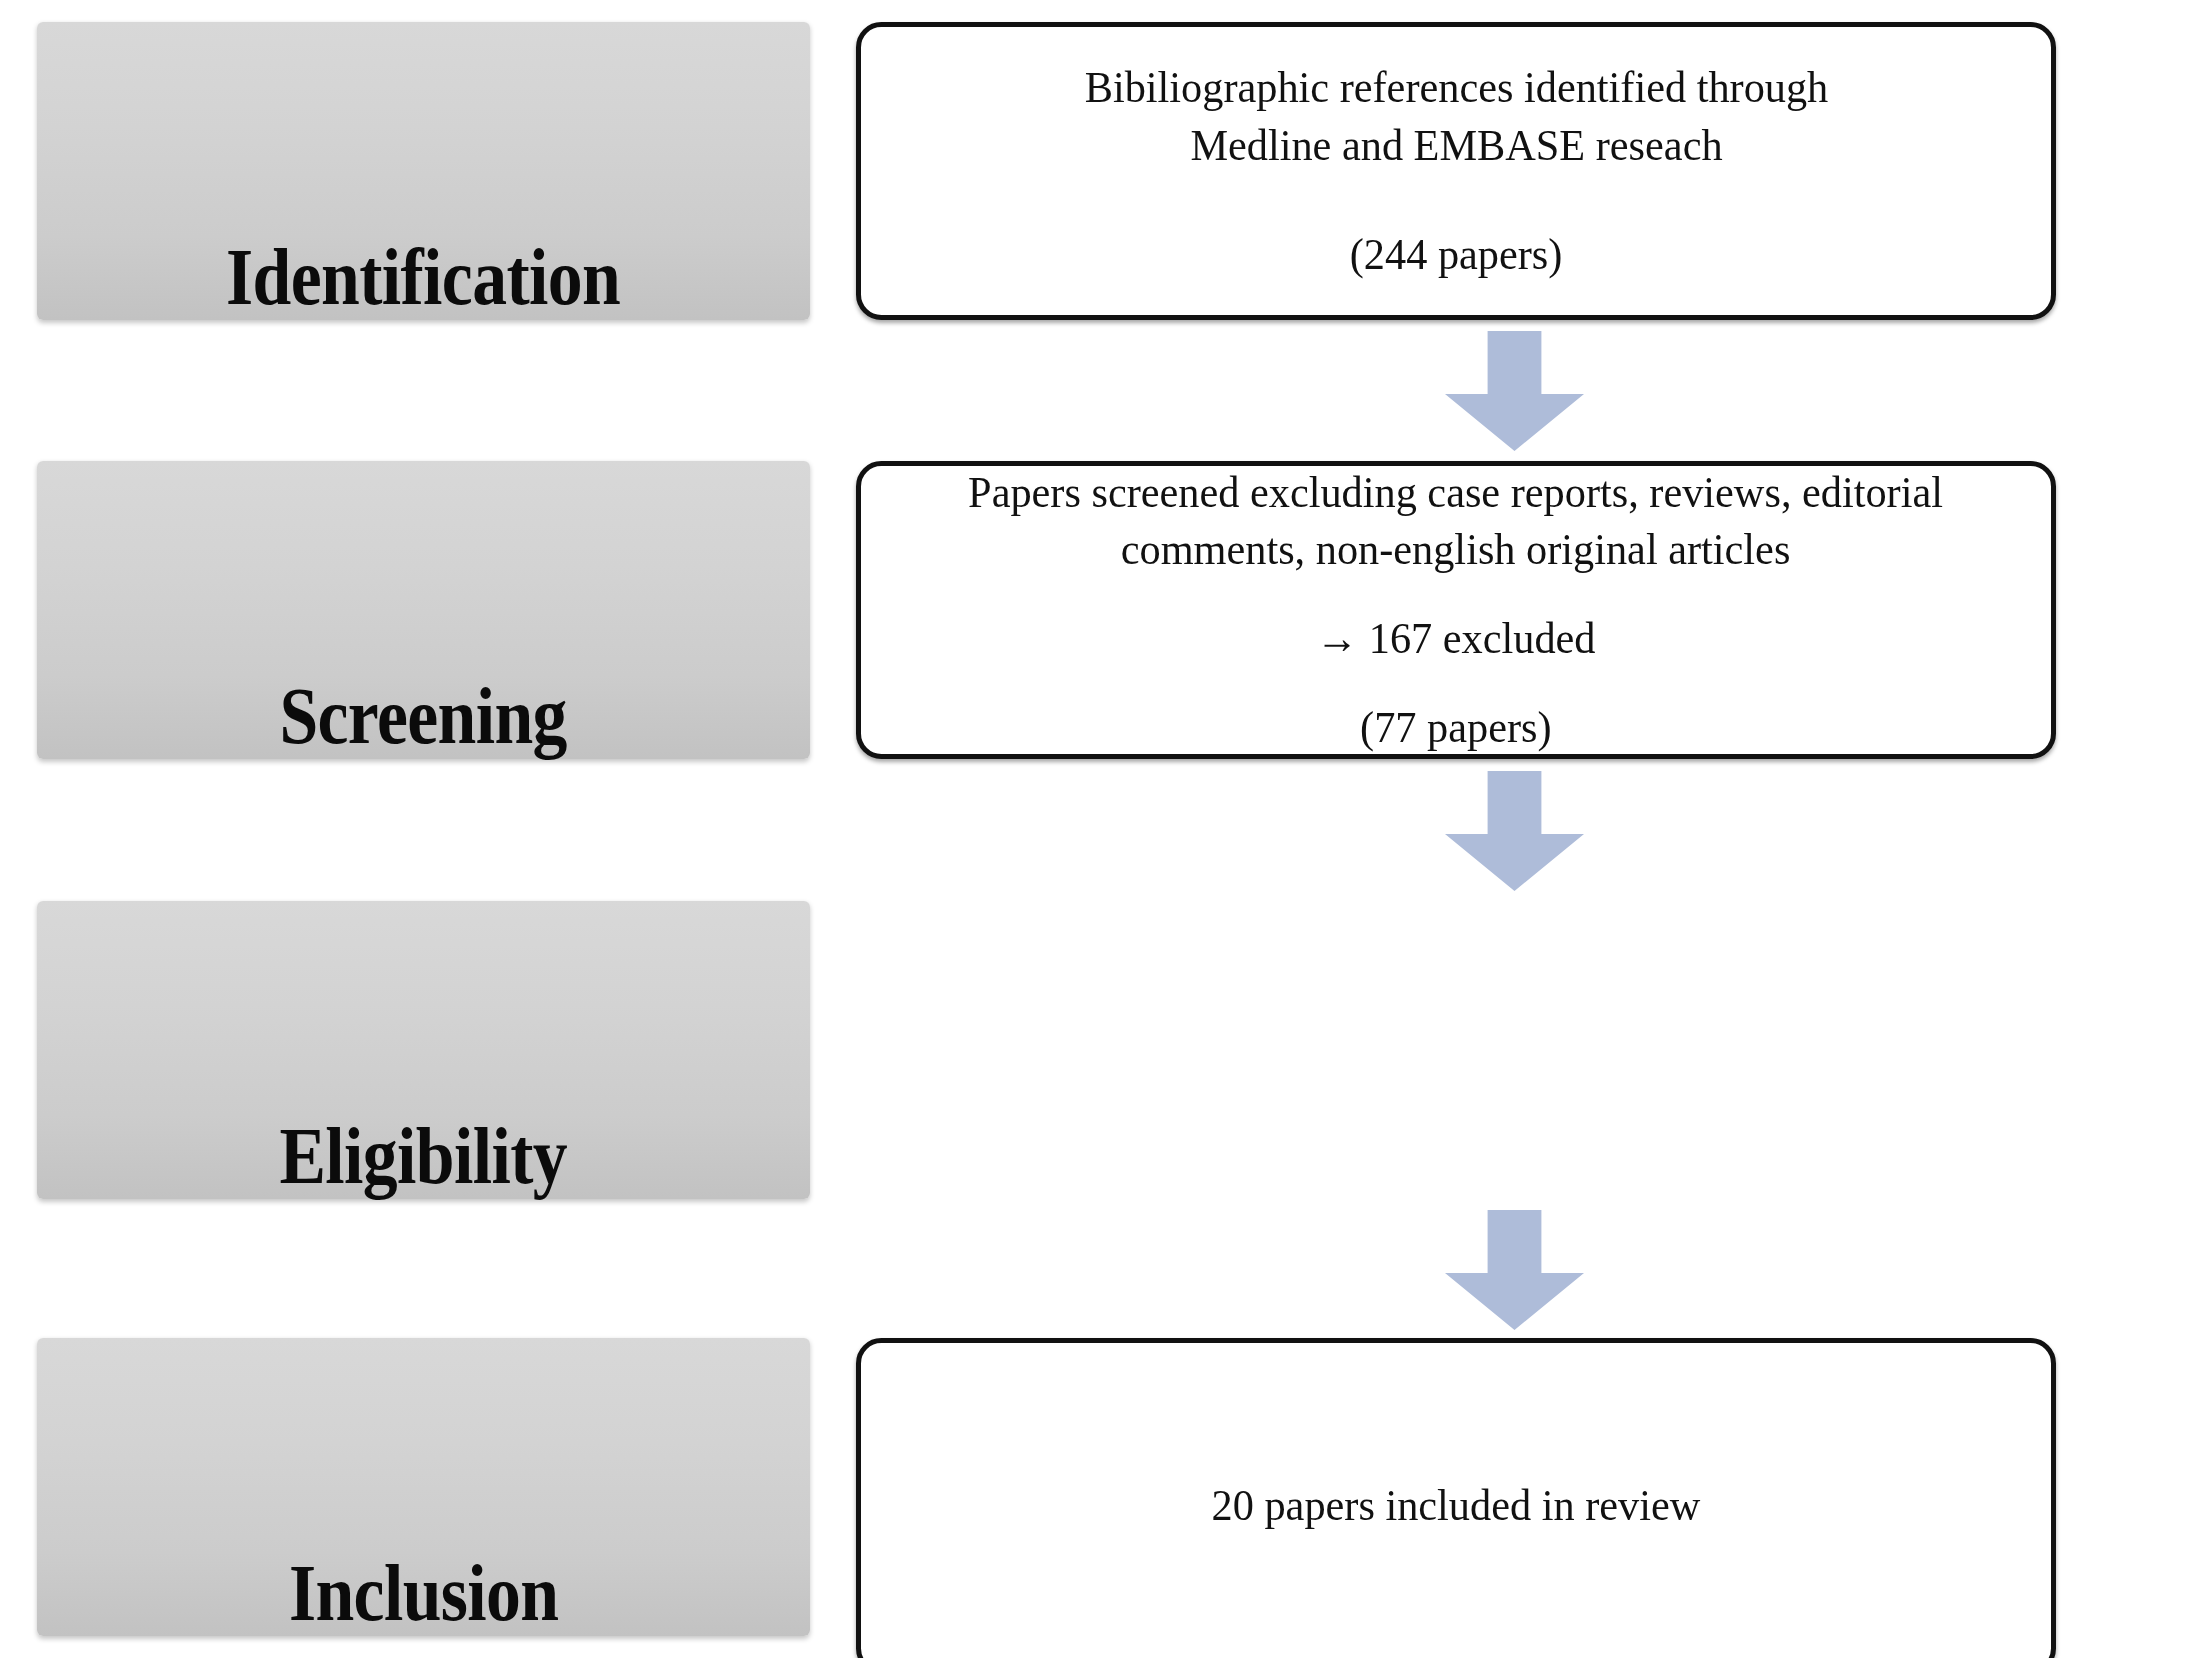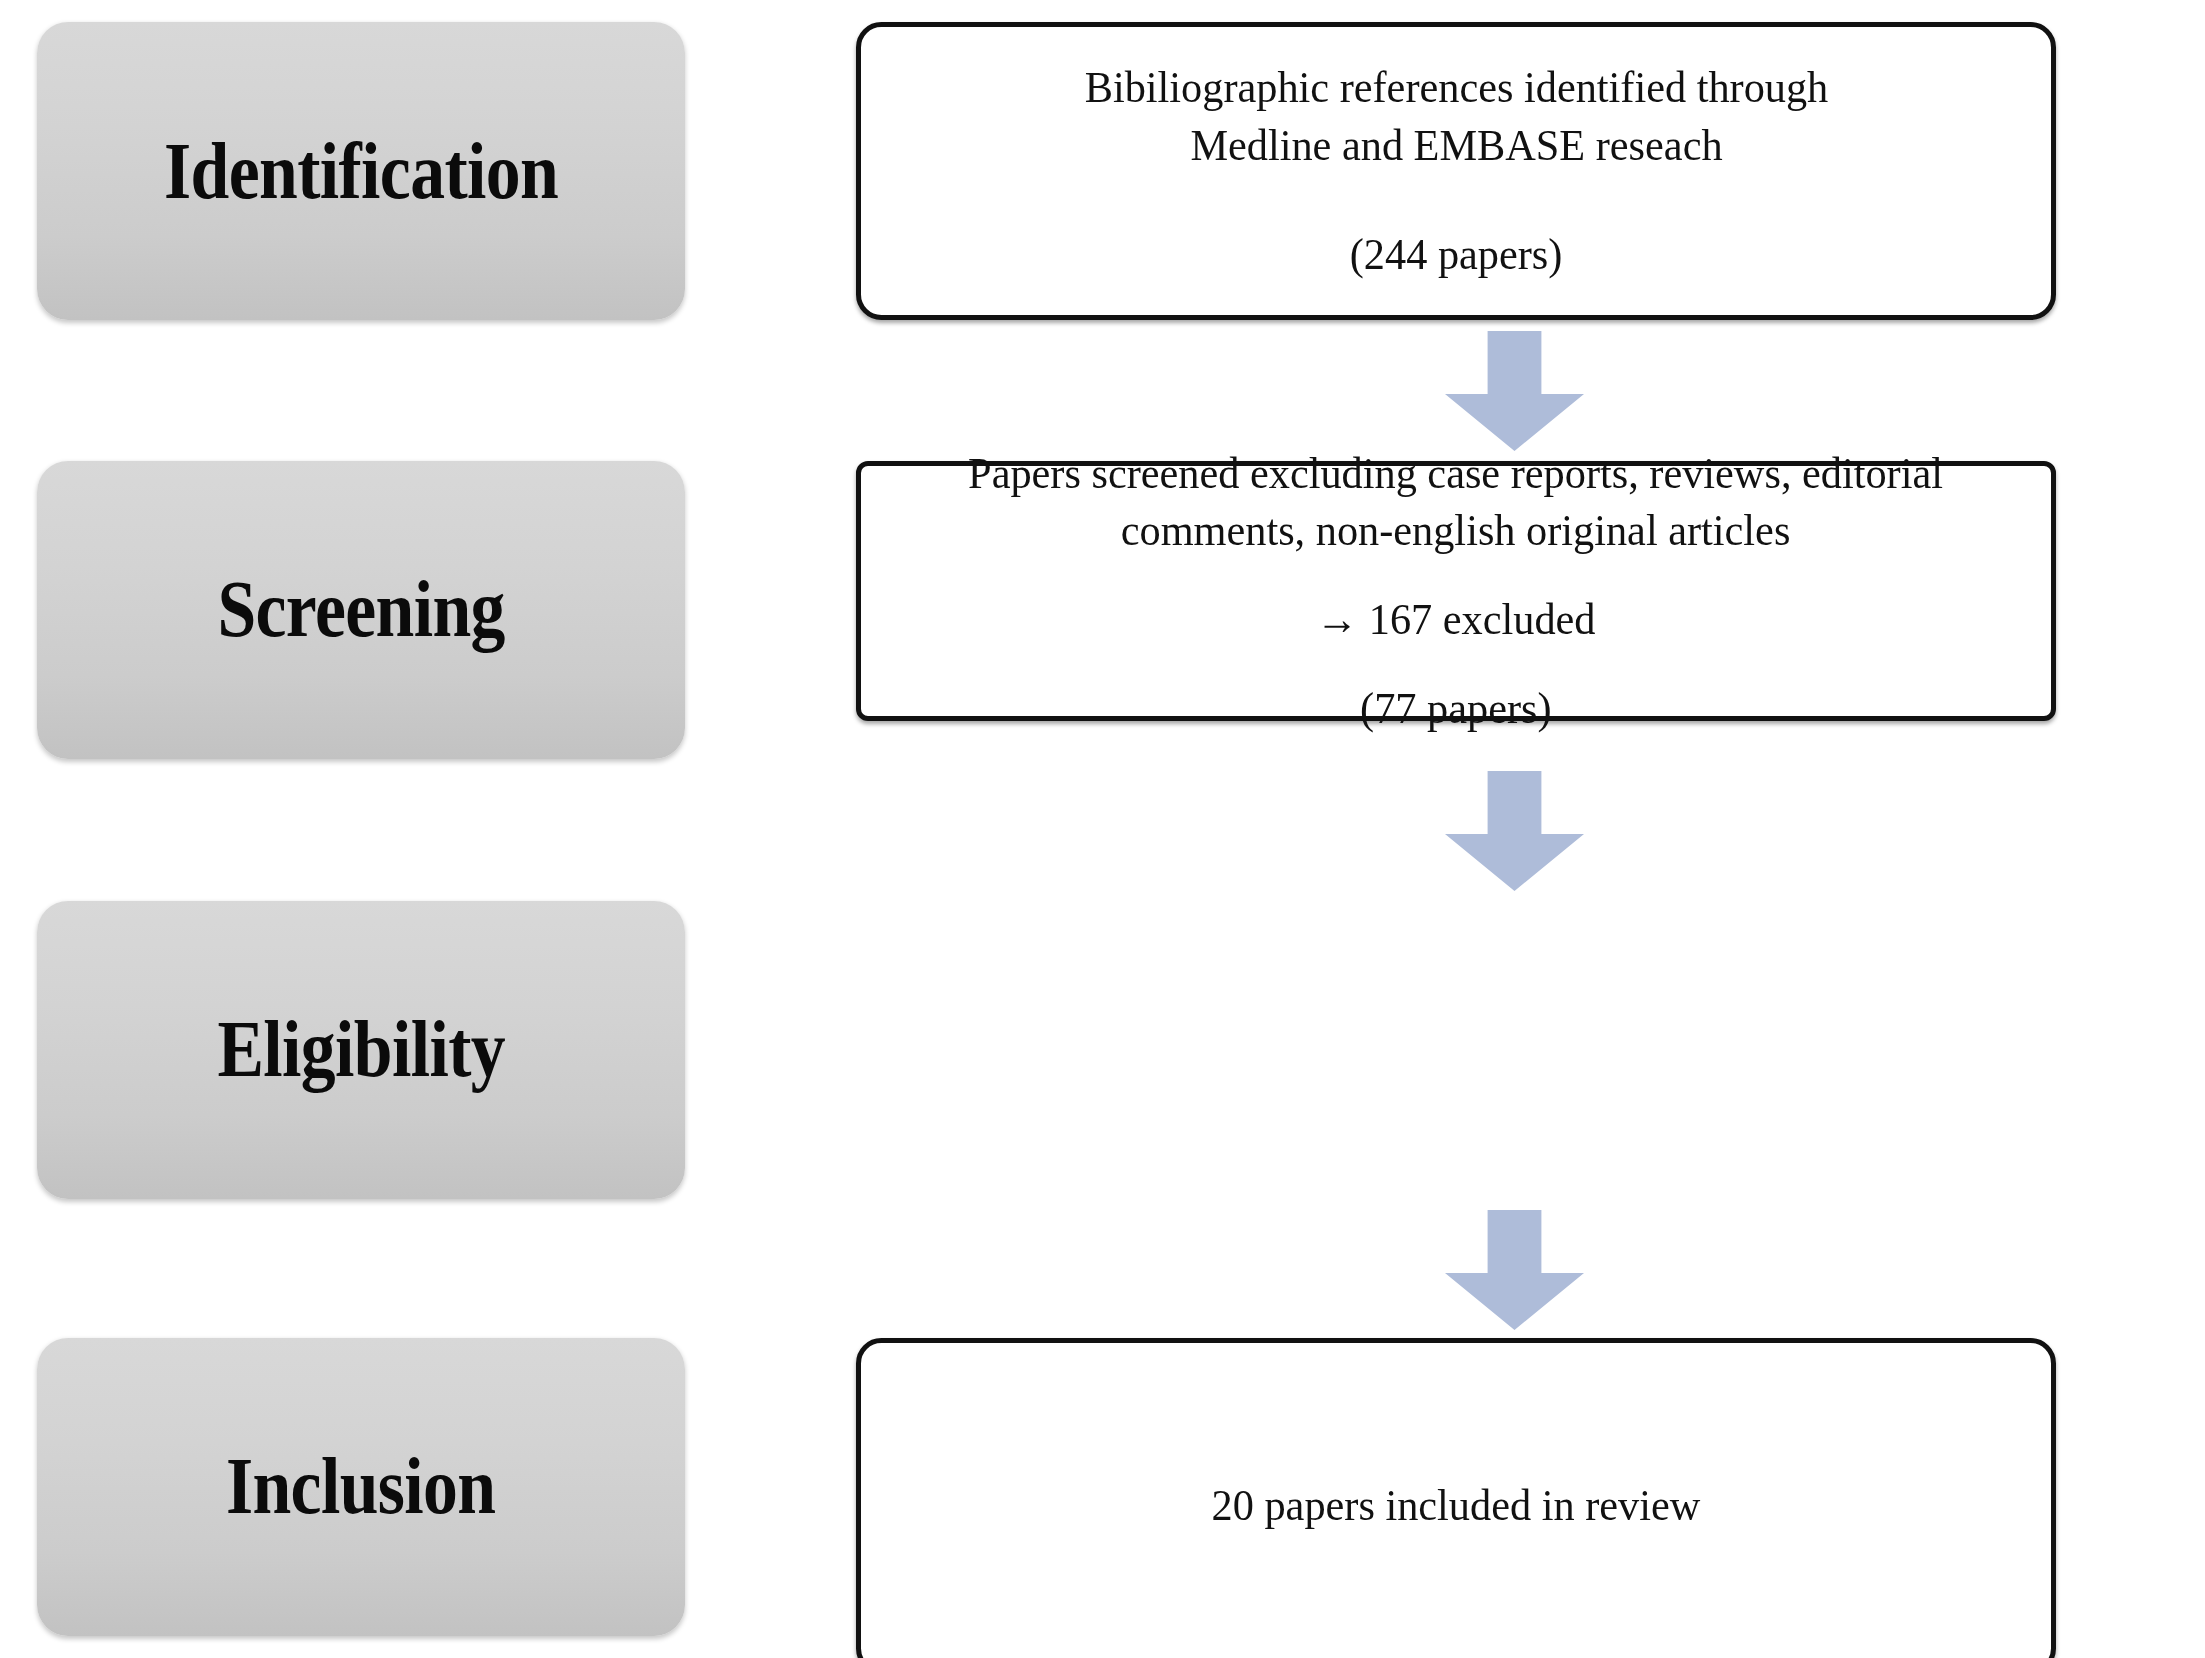--- a/index.html
+++ b/index.html
@@ -18,26 +18,26 @@
     width: 2205px;
     height: 1659px;
     background: #ffffff;
     overflow: hidden;
   }
 
   
   .stage-box {
     position: absolute;
     left: 37px;
-    width: 648px;
-    border-radius: 31px;
+    width: 773px;
+    border-radius: 6px;
     background: linear-gradient(to bottom, #d8d8d8 0%, #d3d3d3 35%, #cccccc 72%, #c2c2c2 100%);
     box-shadow: 0 2.2px 5.2px rgba(0,0,0,0.22);
     display: flex;
-    align-items: center;
+    align-items: flex-end;
     justify-content: center;
     box-sizing: border-box;
   }
   .stage-label {
     font-family: "Liberation Serif", "DejaVu Serif", serif;
     font-weight: bold;
     font-size: 81px;
     line-height: 1.05;
     color: #0b0b0b;
     letter-spacing: -0.7px;
@@ -75,21 +75,21 @@
     line-height: 1.28;
     color: #111111;
     text-align: center;
     transform: scaleX(0.94);
     transform-origin: center;
     white-space: pre-line;
   }
   .content-line + .content-line { margin-top: 33px; }
 
   .box-identification { top: 22.4px;   height: 298px; gap: 24px; }
-  .box-screening      { top: 461px;  height: 260px; border-radius: 12px; }
+  .box-screening      { top: 461px;  height: 298px; }
   .box-eligibility    { top: 901px; height: 298px; }
   .box-inclusion      { top: 1338px; height: 336px; }
 
   .box-identification .content-line + .content-line { margin-top: 28px; }
   .box-screening .content-line + .content-line { margin-top: 31px; }
   .box-eligibility .content-line + .content-line { margin-top: 31px; }
 
   
   .flow-arrow {
     position: absolute;

